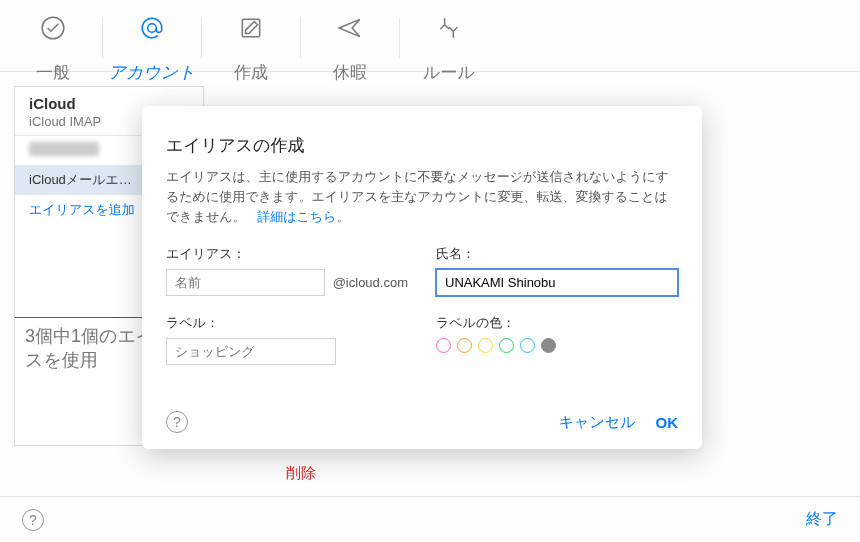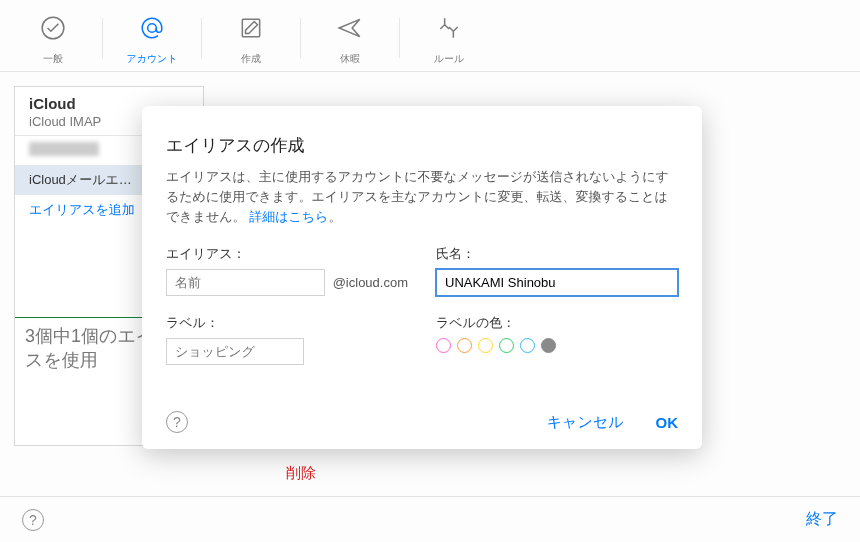--- a/index.html
+++ b/index.html
@@ -24,22 +24,22 @@
   .toolbar-item {
     display: flex;
     flex-direction: column;
     align-items: center;
     width: 90px;
     color: #7a7a7a;
     cursor: pointer;
     position: relative;
     padding-top: 6px;
   }
-  .toolbar-item.active { color: #007aff; }
-  .toolbar-item .tlabel { margin-top: 10px; font-size: 10px; }
+  .toolbar-item.active { color: #007aff; font-style: italic; }
+  .toolbar-item .tlabel { margin-top: 19px; font-size: 17px; }
   .toolbar-sep {
     width: 1px; height: 40px; background: #e6e6e6; margin: 10px 4px 0;
   }
   .icon { width: 28px; height: 28px; display: flex; align-items:center; justify-content:center; }
   .icon svg { width: 26px; height: 26px; stroke: currentColor; fill: none; stroke-width:1.4; }
 
   
   .main {
     display: flex;
     padding: 14px;
@@ -80,21 +80,21 @@
     left: 142px;
     top: 106px;
     width: 560px;
     background: #fff;
     border-radius: 6px;
     box-shadow: 0 6px 28px rgba(0,0,0,0.22);
     padding: 28px 24px 16px;
   }
   .modal h2 { font-size: 17px; font-weight: 500; color:#222; margin-bottom: 10px;}
   .modal .desc { font-size: 13px; color:#555; line-height: 1.55; }
-  .modal .desc a { color:#007aff; text-decoration:none; }
+  .modal .desc a { color:#007aff; text-decoration:none;margin-left:8px; }
   .form { display:flex; gap: 28px; margin-top: 18px;}
   .col { flex:1; }
   .field-label { font-size: 13px; color:#333; margin-bottom:6px; display:block;}
   .input-row { display:flex; align-items:center; gap:4px;}
   input[type=text] {
     border: 1px solid #d2d2d2;
     padding: 5px 8px;
     font-size: 13px;
     width: 100%;
     outline: none;
@@ -111,21 +111,21 @@
   }
   .swatch.filled { background: currentColor; border-color: currentColor;}
   .modal-footer {
     display:flex; align-items:center; margin-top:46px;
   }
   .help-circle {
     width:22px;height:22px;border:1.5px solid #999;border-radius:50%;
     display:flex;align-items:center;justify-content:center;
     color:#888;font-size:14px;cursor:pointer;
   }
-  .footer-btns { margin-left:auto; display:flex; gap:32px; align-items:center;}
+  .footer-btns { margin-left:auto; display:flex; gap:20px; align-items:center;}
   .btn-link { color:#007aff; background:none;border:none;font-size:15px;cursor:pointer;}
   .btn-link.primary { font-weight:600; }
 
   
   .bottombar {
     position:absolute; left:0; right:0; bottom:0;
     height:46px; border-top:1px solid #e3e3e3;
     display:flex; align-items:center; padding: 0 22px;
   }
   .bottombar .help-circle { }
@@ -215,21 +215,21 @@
 
   <div class="form">
     <div class="col">
       <label class="field-label">エイリアス：</label>
       <div class="input-row">
         <input type="text" placeholder="名前" style="">
         <span class="suffix">@icloud.com</span>
       </div>
       <div class="spacer"></div>
       <label class="field-label">ラベル：</label>
-      <input type="text" style="width: 138px;" placeholder="ショッピング">
+      <input type="text" style="width: 170px;" placeholder="ショッピング">
     </div>
 
     <div class="col">
       <label class="field-label">氏名：</label>
       <input type="text" class="focused" value="UNAKAMI Shinobu" style="">
       <div class="spacer"></div>
       <label class="field-label">ラベルの色：</label>
       <div class="swatches" id="swatches">
           <div class="swatch" style="border-color: rgb(255, 102, 204);"></div>
           <div class="swatch" style="border-color: rgb(255, 153, 51);"></div>

